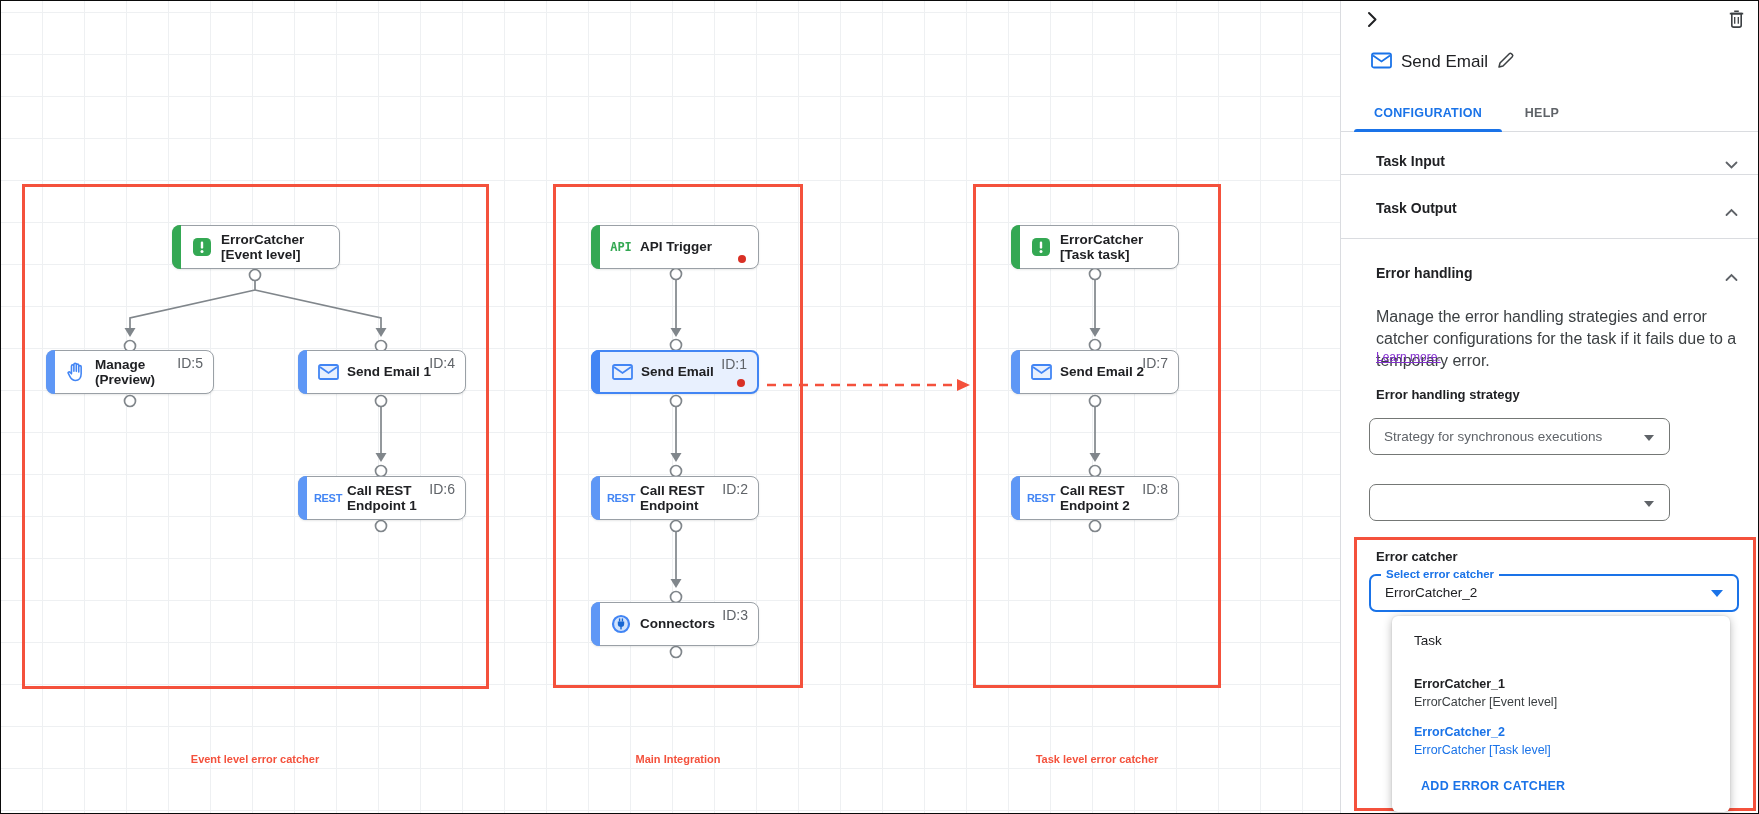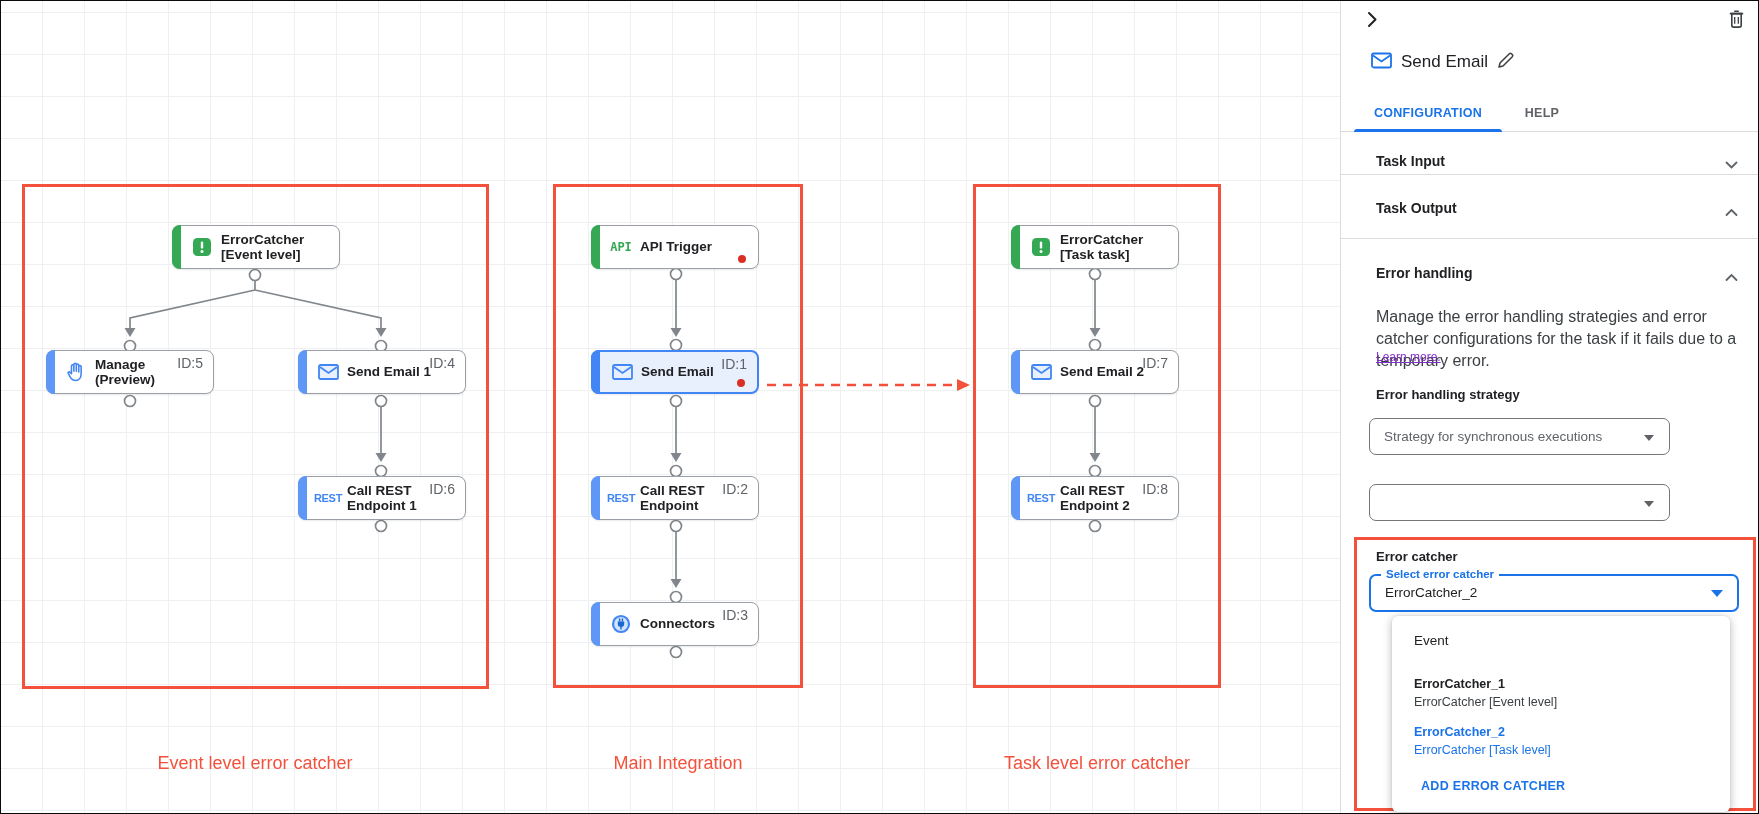--- a/index.html
+++ b/index.html
@@ -11,21 +11,21 @@
     position:absolute; left:0; top:0; width:1339px; height:814px;
     background-color:#fff;
     background-image:
       linear-gradient(to right, #eef0f2 1px, transparent 1px),
       linear-gradient(to bottom, #eef0f2 1px, transparent 1px);
     background-size:42px 42px;
     background-position:-1px 11px;
   }
   .edges-layer { position:absolute; left:0; top:0; width:1339px; height:814px; pointer-events:none; }
   .annotation-box { position:absolute; border:3px solid #f4513c; z-index:1; }
-  .annotation-label { position:absolute; transform:translateX(-50%); color:#f4513c; font-size:18px; white-space:nowrap; z-index:1; }
+  .annotation-label { position:absolute; transform:translateX(-50%); color:#f4513c; font-size:11px; white-space:nowrap; z-index:1;font-weight:bold; }
 
   .node { position:absolute; height:44px; width:168px; background:#fff; border:1px solid #9aa0a6;
           border-radius:8px; box-shadow:0 1px 2px rgba(60,64,67,.12); z-index:2; display:flex; align-items:center; }
   .node .bar { position:absolute; left:-1px; top:-1px; bottom:-1px; width:9px; border-radius:8px 0 0 8px; }
   .node.green .bar { background:#34a853; }
   .node.blue  .bar { background:#5e97f6; }
   .node.selected { background:#e8f0fe; border:2px solid #4285f4; }
   .node.selected .bar { background:#4285f4; left:-2px; top:-2px; bottom:-2px; }
   .nicon { position:absolute; left:14px; width:30px; display:flex; justify-content:center; align-items:center; }
   .nlabel { position:absolute; left:48px; right:12px; font-size:13.5px; font-weight:bold; color:#202124; line-height:15.5px; }
@@ -348,21 +348,21 @@
 
     <div class="p-sublabel" style="top:548px; z-index:4;">Error catcher</div>
 
     <div class="select-field">
       <span class="select-label">Select error catcher</span>
       <span class="select-value">ErrorCatcher_2</span>
       <span class="caret-blue"></span>
     </div>
 
     <div class="menu">
-      <div class="menu-none">Event</div>
+      <div class="menu-none">Task</div>
       <div class="menu-item" style="top:59px;">
         <div class="mi-title">ErrorCatcher_1</div>
         <div class="mi-sub">ErrorCatcher [Event level]</div>
       </div>
       <div class="menu-item sel" style="top:107px;">
         <div class="mi-title">ErrorCatcher_2</div>
         <div class="mi-sub">ErrorCatcher [Task level]</div>
       </div>
       <div class="menu-add">ADD ERROR CATCHER</div>
     </div>

